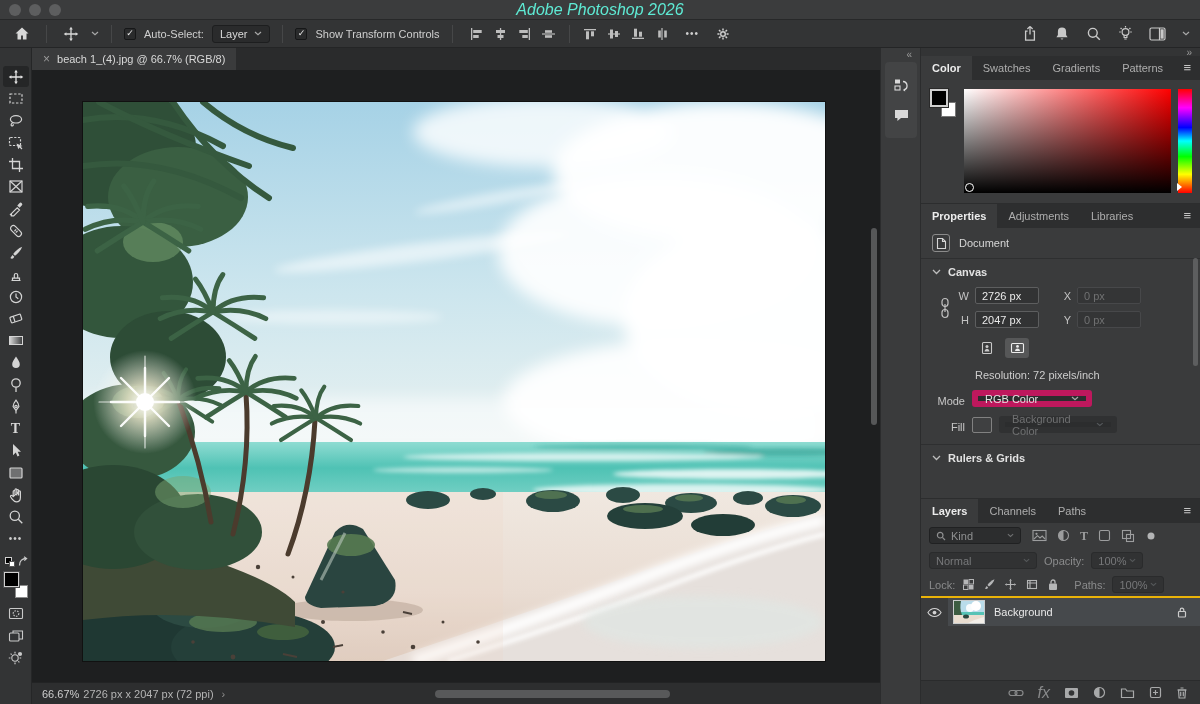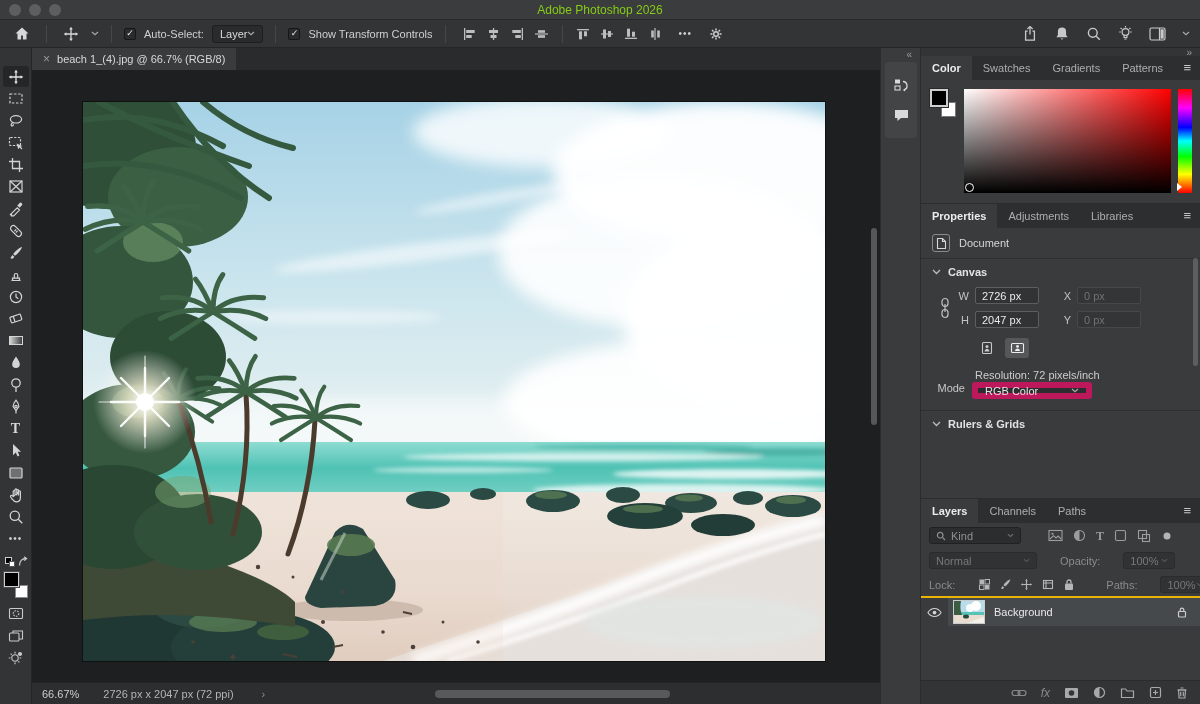--- a/index.html
+++ b/index.html
@@ -7,32 +7,32 @@
   body { font-family:"Liberation Sans", sans-serif; font-size:11px; color:#d6d6d6;
          -webkit-font-smoothing:antialiased; user-select:none; }
   .window { position:absolute; inset:0; width:1200px; height:704px; background:#333435; }
 
   
   .titlebar { position:absolute; left:0; top:0; width:1200px; height:20px;
               background:#3b3c3d; border-bottom:1px solid #272829;
               display:flex; align-items:center; justify-content:center; }
   .lights { position:absolute; left:9px; top:4px; display:flex; gap:8px; }
   .light { width:12px; height:12px; border-radius:50%; background:#5d5e5f; }
-  .win-title { color:#84cc16; font-size:12px; }
+  .win-title { color:#5eead4; font-size:16px;font-style:italic; }
 
   
   .optionsbar { position:absolute; left:0; top:20px; width:1200px; height:28px;
                 background:#333435; border-bottom:1px solid #242526;
                 display:flex; align-items:center; padding:0 10px; gap:8px; color:#cfcfcf; }
   .obtn { display:flex; align-items:center; justify-content:center; height:22px; padding:0 4px; border-radius:3px; }
   .osep { width:1px; height:18px; background:#464748; margin:0 4px; }
   .checkbox { width:12px; height:12px; background:#2a2b2c; border:1px solid #161718; border-radius:2px;
               display:flex; align-items:center; justify-content:center; color:#e8e8e8; font-size:9px; line-height:1; }
   .olabel { color:#cfcfcf; white-space:nowrap; }
-  .dropbox { display:flex; align-items:center; background:#2a2b2c; border:1px solid #1d1e1f;
+  .dropbox { display:flex; align-items:center; gap:7px; background:#2a2b2c; border:1px solid #1d1e1f;
              border-radius:3px; height:18px; padding:0 7px; color:#dadada; }
   .aligns { display:flex; align-items:center; gap:9px; margin:0 4px; color:#bdbdbd; }
   .ob-right { margin-left:auto; display:flex; align-items:center; gap:16px; color:#c9c9c9; }
   .more-dots { font-size:10px; letter-spacing:1px; color:#cfcfcf; }
 
   
   .toolbar { position:absolute; left:0; top:48px; width:32px; height:656px; background:#333435;
              border-right:1px solid #252627; display:flex; flex-direction:column; align-items:center;
              padding-top:18px; gap:1px; color:#d4d4d4; }
   .tool { width:26px; height:21px; display:flex; align-items:center; justify-content:center; border-radius:3px; }
@@ -50,21 +50,21 @@
 
   
   .pasteboard { position:absolute; left:32px; top:70px; width:848px; height:612px; background:#1e1f20; }
   .canvas-image { position:absolute; left:51px; top:32px; width:742px; height:559px; background:#cfe4ea;
                   box-shadow:0 0 0 1px #111; }
   .canvas-image svg { display:block; width:742px; height:559px; }
   .vscroll { position:absolute; right:3px; top:158px; width:6px; height:197px; background:#565758; border-radius:3px; }
 
   
   .statusbar { position:absolute; left:32px; top:682px; width:848px; height:22px; background:#2d2e2f;
-               border-top:1px solid #222324; display:flex; align-items:center; padding-left:10px; gap:24px; }
+               border-top:1px solid #222324; display:flex; align-items:center; padding-left:10px; gap:4px; }
   .zoom-level { color:#cdcdcd; }
   .doc-size { color:#b4b4b4; }
   .status-chev { color:#8f8f8f; margin-left:4px; }
   .hscroll { position:absolute; left:403px; top:7px; width:235px; height:8px; background:#58595a; border-radius:4px; }
 
   
   .strip { position:absolute; left:880px; top:48px; width:40px; height:656px; background:#3a3b3c;
            border-left:1px solid #2b2c2d; }
   .strip .collapse { position:absolute; top:1px; right:8px; color:#9b9b9b; font-size:10px; }
   .strip-group { position:absolute; left:4px; top:14px; width:32px; height:76px; background:#434445;
@@ -111,51 +111,51 @@
   .whrow { display:flex; align-items:center; gap:6px; }
   .flabel { color:#c3c3c3; width:11px; text-align:right; }
   .finput { width:64px; height:17px; background:#323334; border:1px solid #5d5e5f; border-radius:2px;
             display:flex; align-items:center; padding:0 6px; color:#eaeaea; }
   .finput.disabled { border-color:#47484a; color:#707172; background:#343536; }
   .xgap { width:9px; }
   .orient-row { display:flex; gap:6px; margin:10px 0 0 43px; }
   .orient-btn { width:24px; height:20px; border-radius:3px; display:flex; align-items:center; justify-content:center; color:#c9c9c9; }
   .orient-btn.active { background:#565758; color:#ededed; }
   .res-line { margin:11px 0 0 43px; color:#cdcdcd; }
-  .prow { display:flex; align-items:flex-start; margin-top:1px; }
+  .prow { display:flex; align-items:flex-end; margin-top:9px; }
   .prow .plab { width:33px; text-align:right; color:#c7c7c7; margin-right:7px; }
   .pselect { width:120px; height:17px; background:#2c2d2e; border:6px solid #be185d; border-radius:3px;
              display:flex; align-items:center; padding:0 7px; color:#e2e2e2; justify-content:space-between; }
   .pselect.disabled { color:#6f7071; border-color:#303132; }
   .fill-swatch { width:20px; height:16px; background:#3f4041; border:1px solid #818181; border-radius:2px; margin-right:7px; }
   .props-scroll { position:absolute; right:2px; top:30px; width:5px; height:108px; background:#5d5e5f; border-radius:3px; }
 
   
   .layerspanel { flex:1; display:flex; flex-direction:column; border-top:1px solid #2c2d2e; position:relative; }
-  .lrow { height:25px; display:flex; align-items:center; padding:0 8px; gap:23px; flex:none; }
+  .lrow { height:25px; display:flex; align-items:center; padding:0 8px; gap:7px; flex:none; }
   .lrow.bordered { border-bottom:2px solid #eab308; }
   .kind-select { width:92px; height:17px; background:#2c2d2e; border:1px solid #202122; border-radius:3px;
                  display:flex; align-items:center; gap:5px; padding:0 6px; color:#8f9091; }
   .kind-select .grow { flex:1; }
   .filter-icons { display:flex; align-items:center; gap:10px; color:#9c9d9e; margin-left:4px; }
   .dim { color:#8a8b8c; }
   .lsel { height:17px; background:#313233; border:1px solid #2a2b2c; border-radius:3px;
           display:flex; align-items:center; justify-content:space-between; padding:0 6px; color:#77787a; }
   .lock-icons { display:flex; align-items:center; gap:8px; color:#b5b6b7; }
   .layers-list { flex:1; }
   .layer-row { height:28px; display:flex; align-items:center; }
   .eye-col { width:27px; display:flex; align-items:center; justify-content:center; color:#d2d2d2; flex:none; }
   .layer-sel { flex:1; height:28px; background:#46494c; display:flex; align-items:center; gap:9px; padding:0 12px 0 5px; }
   .layer-thumb { width:32px; height:24px; border:1px solid #c9cccd; background:#bfe0ea; flex:none; }
   .layer-thumb svg { display:block; }
   .layer-name { color:#e8e8e8; flex:1; }
   .layer-lock { color:#cbcbcb; }
   .layers-footer { height:24px; background:#333435; border-top:1px solid #2a2b2c; display:flex; align-items:center;
                    justify-content:flex-end; gap:14px; padding-right:12px; color:#a8a9aa; flex:none; }
-  .fx { font-style:italic; font-size:12px; color:#88898a; }
+  .fx { font-style:italic; font-size:16px; color:#88898a; }
 
   .sicon { display:inline-flex; align-items:center; justify-content:center; line-height:0; }
   svg { display:block; }
 </style>
 </head>
 <body>
 
 <div class="window">
 
   <div class="titlebar">
@@ -777,20 +777,30 @@
           <div class="res-line">Resolution: 72 pixels/inch</div>
           <div class="prow">
             <span class="plab">Mode</span>
             <span class="pselect">
               <span>RGB Color</span>
               <svg width="8" height="5" viewBox="0 0 8 5">
                   <path d="M1 1l3 2.6L7 1" fill="none" stroke="#a9a9a9" stroke-width="1.2"></path>
                 </svg>
             </span>
           </div>
+          <div class="prow">
+            <span class="plab">Fill</span>
+            <span class="fill-swatch"></span>
+            <span class="pselect disabled" style="width:118px">
+              <span>Background Color</span>
+              <svg width="8" height="5" viewBox="0 0 8 5">
+                  <path d="M1 1l3 2.6L7 1" fill="none" stroke="#55595c" stroke-width="1.2"></path>
+                </svg>
+            </span>
+          </div>
         </div>
 
         <div class="pdivider" style="margin-top:11px"></div>
         <div class="section">
           <div class="sec-head">
             <span class="sec-chev sicon">
               <svg width="9" height="6" viewBox="0 0 9 6">
                   <path d="M1 1l3.5 3.5L8 1" fill="none" stroke="#bdbdbd" stroke-width="1.3"></path>
                 </svg>
             </span>

